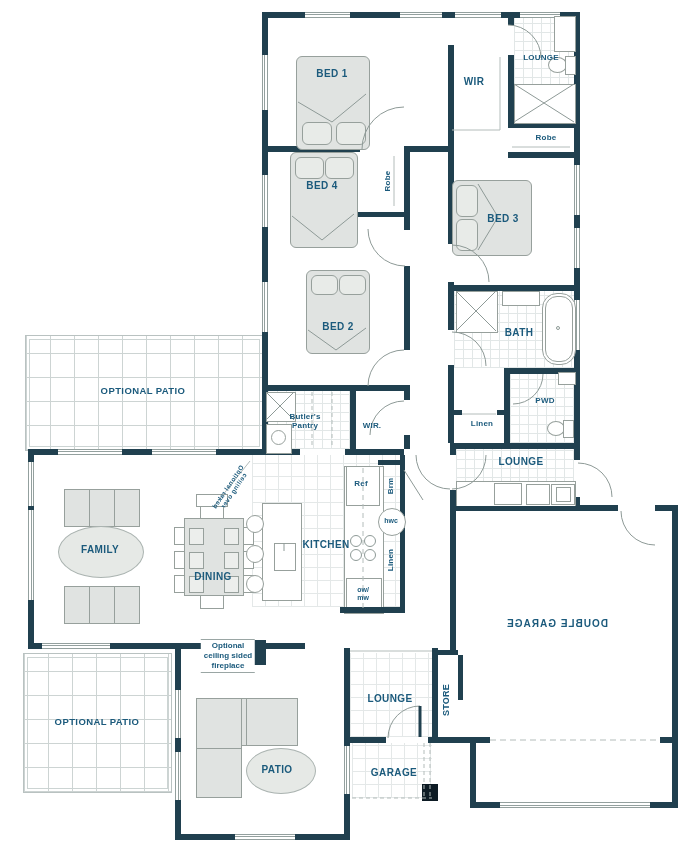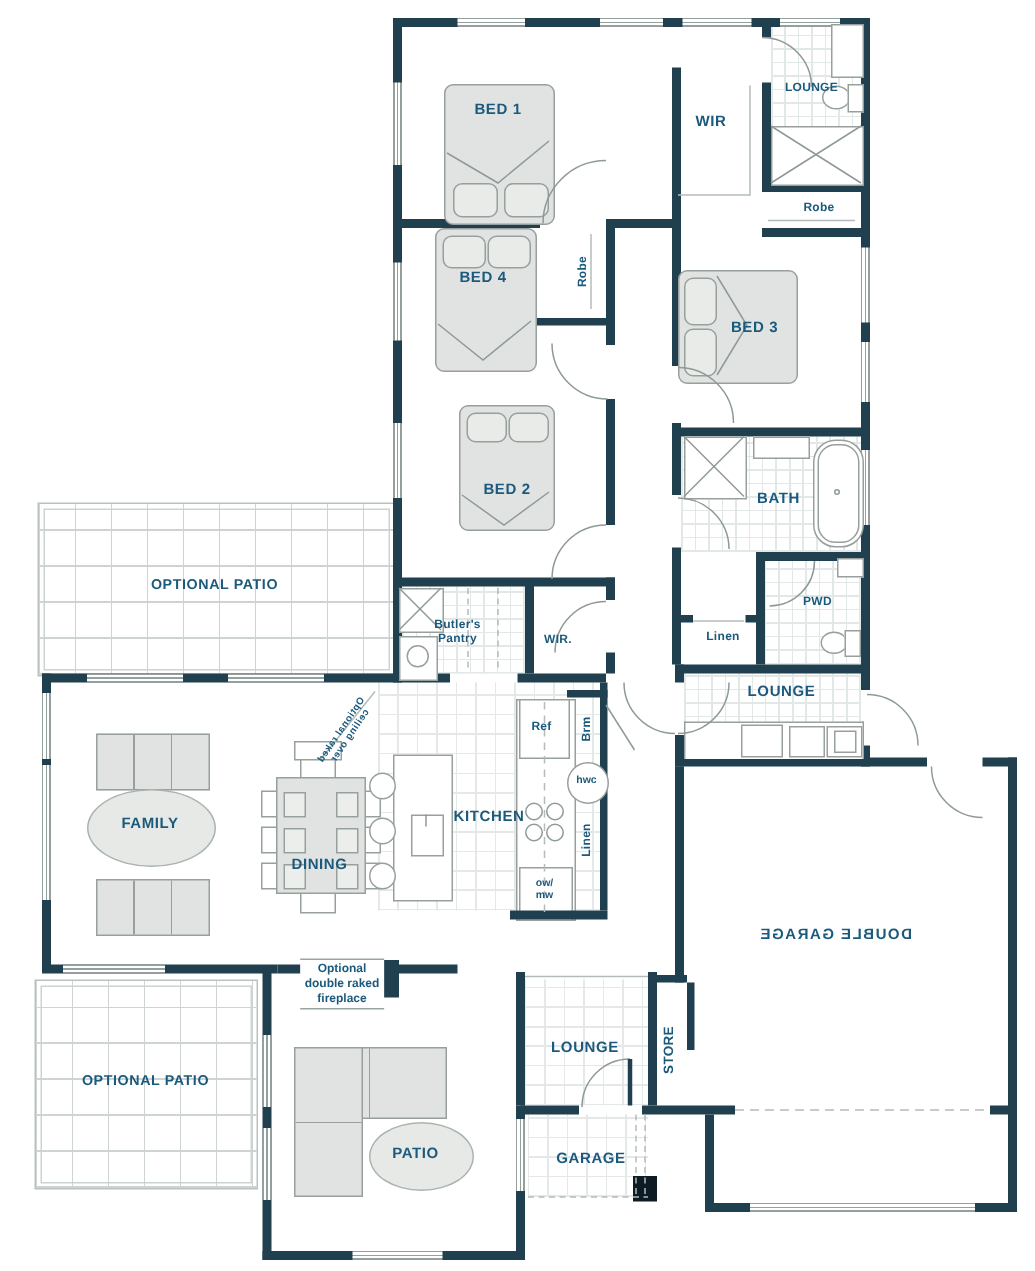--- a/index.html
+++ b/index.html
@@ -285,21 +285,21 @@
     <span style="display:block">ow/</span>
     <span style="display:block">mw</span>
   </div>
   <div class="lbl" style="left:326px;top:545px;">KITCHEN</div>
   <div class="lbl" style="left:213px;top:556px;margin-top:21px;">DINING</div>
   <div class="lbl" style="left:100px;top:550px;">FAMILY</div>
   <div class="lbl" style="left:143px;top:391px;font-size:9.5px;">OPTIONAL PATIO</div>
   <div class="lbl" style="left:97px;top:722px;font-size:9.5px;">OPTIONAL PATIO</div>
   <div class="fireLbl" style="left:228px;top:656px;">
     <span style="display:block">Optional</span>
-    <span style="display:block">double raked</span>
+    <span style="display:block">ceiling sided</span>
     <span style="display:block">fireplace</span>
   </div>
   <div class="lbl raked" style="left:231px;top:489px;">
     <span style="display:block">Optional raked</span>
     <span style="display:block">ceiling over</span>
   </div>
   <div class="lbl" style="left:277px;top:770px;">PATIO</div>
   <div class="lbl" style="left:390px;top:699px;">LOUNGE</div>
   <div class="lbl" style="left:394px;top:773px;">GARAGE</div>
   <div class="lbl sm rot" style="left:446px;top:700px;font-size:9px;">STORE</div>

